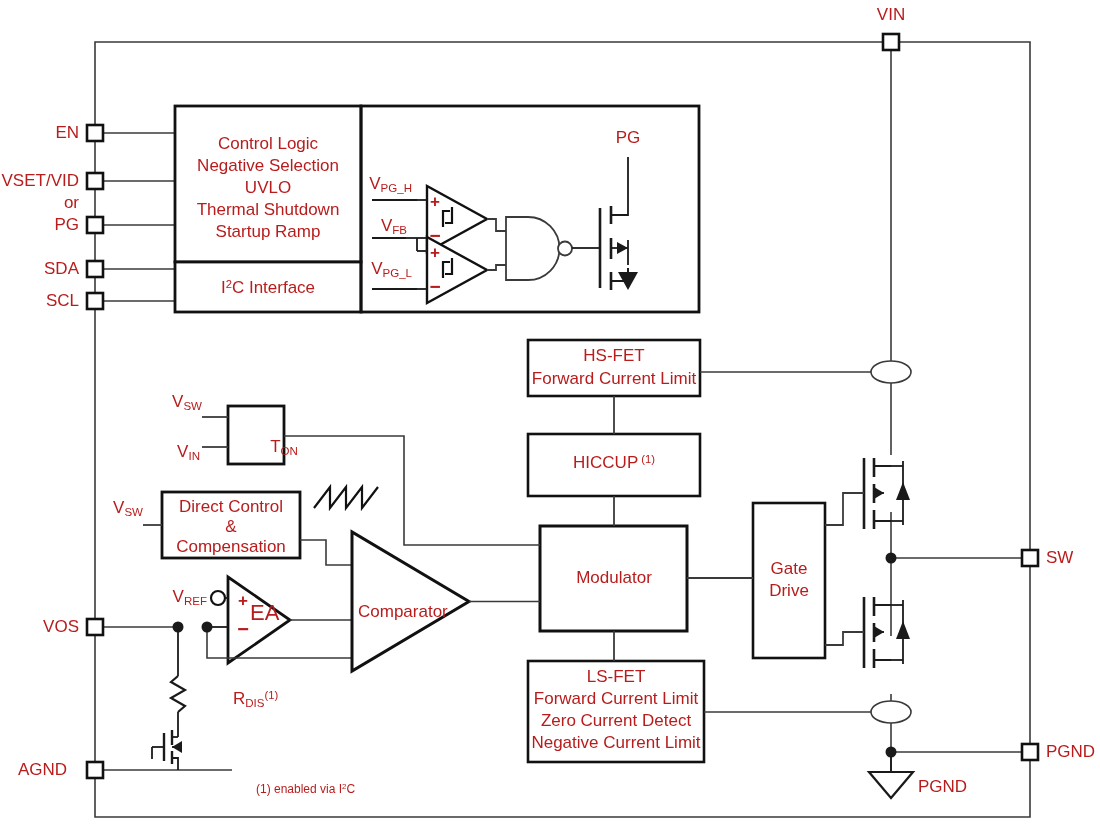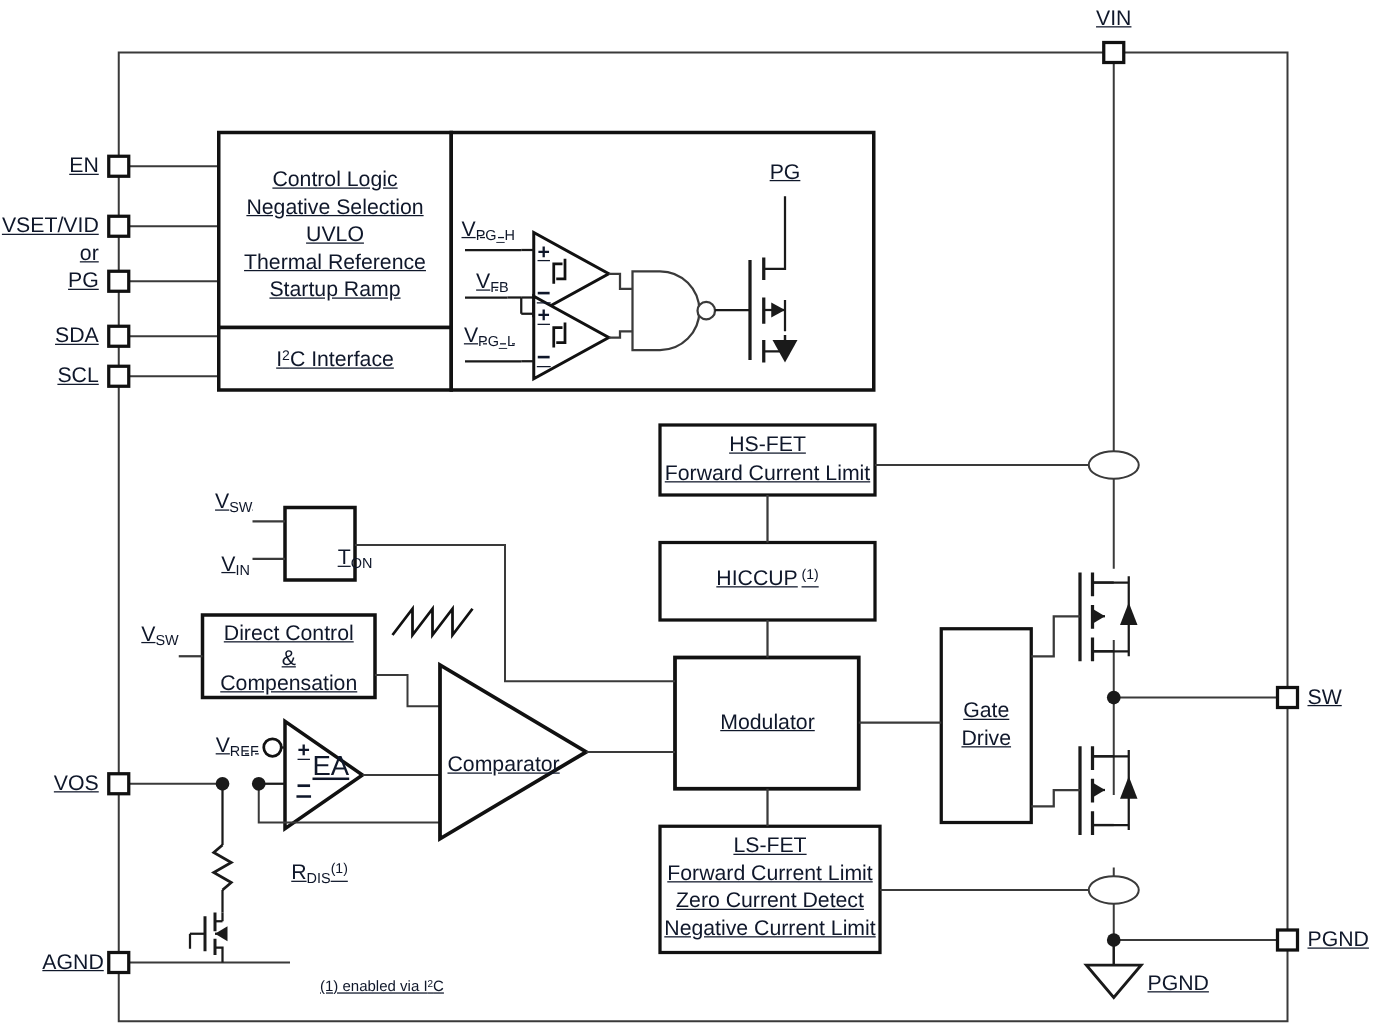--- a/index.html
+++ b/index.html
@@ -7,24 +7,23 @@
     position:relative;
     width:1100px;height:829px;
     background:#ffffff;
     font-family:"Liberation Sans", sans-serif;
     overflow:hidden;
   }
   svg{position:absolute;left:0;top:0;width:1100px;height:829px;}
   .lbl{
     position:absolute;
     font-family:"Liberation Sans", sans-serif;
-    color:#0f172a;
+    color:#b91c1c;
     white-space:nowrap;
     line-height:1.18;
-    text-decoration:underline;
   }
   .lbl.c{transform:translate(-50%,-50%);text-align:center;}
   .lbl.r{transform:translate(-100%,-50%);text-align:right;}
   .lbl.l{transform:translate(0,-50%);text-align:left;}
   .sub{font-size:0.68em;vertical-align:-0.28em;}
   .sup{font-size:0.66em;vertical-align:0.45em;}
   .blk{font-size:17px;}
   .pin{font-size:17px;}
   .note{font-size:12px;}
   .sig{font-size:17px;}
@@ -309,30 +308,30 @@
 
 </svg>
 
 <div class="lbl pin r" style="left:79px;top:133px;">EN</div>
 <div class="lbl pin r" style="left:79px;top:181px;">VSET/VID</div>
 <div class="lbl pin r" style="left:79px;top:203px;">or</div>
 <div class="lbl pin r" style="left:79px;top:225px;">PG</div>
 <div class="lbl pin r" style="left:79px;top:269px;">SDA</div>
 <div class="lbl pin r" style="left:79px;top:301px;">SCL</div>
 <div class="lbl pin r" style="left:79px;top:627px;">VOS</div>
-<div class="lbl pin r" style="left:83px;top:770px;">AGND</div>
+<div class="lbl pin r" style="left:67px;top:770px;">AGND</div>
 
 <div class="lbl pin c" style="left:891px;top:15px;">VIN</div>
 <div class="lbl pin l" style="left:1046px;top:558px;">SW</div>
 <div class="lbl pin l" style="left:1046px;top:752px;">PGND</div>
 
 <div class="lbl blk c" style="left:268px;top:144px;">Control Logic</div>
 <div class="lbl blk c" style="left:268px;top:166px;">Negative Selection</div>
 <div class="lbl blk c" style="left:268px;top:188px;">UVLO</div>
-<div class="lbl blk c" style="left:268px;top:210px;">Thermal Reference</div>
+<div class="lbl blk c" style="left:268px;top:210px;">Thermal Shutdown</div>
 <div class="lbl blk c" style="left:268px;top:232px;">Startup Ramp</div>
 
 <div class="lbl blk c" style="left:268px;top:288px;"><span>I</span><span class="sup">2</span><span>C Interface</span></div>
 
 <div class="lbl sig c" style="left:628px;top:138px;">PG</div>
 
 <div class="lbl sig r" style="left:412px;top:185px;"><span>V</span><span class="sub">PG_H</span></div>
 
 <div class="lbl sig r" style="left:407px;top:227px;"><span>V</span><span class="sub">FB</span></div>
 

